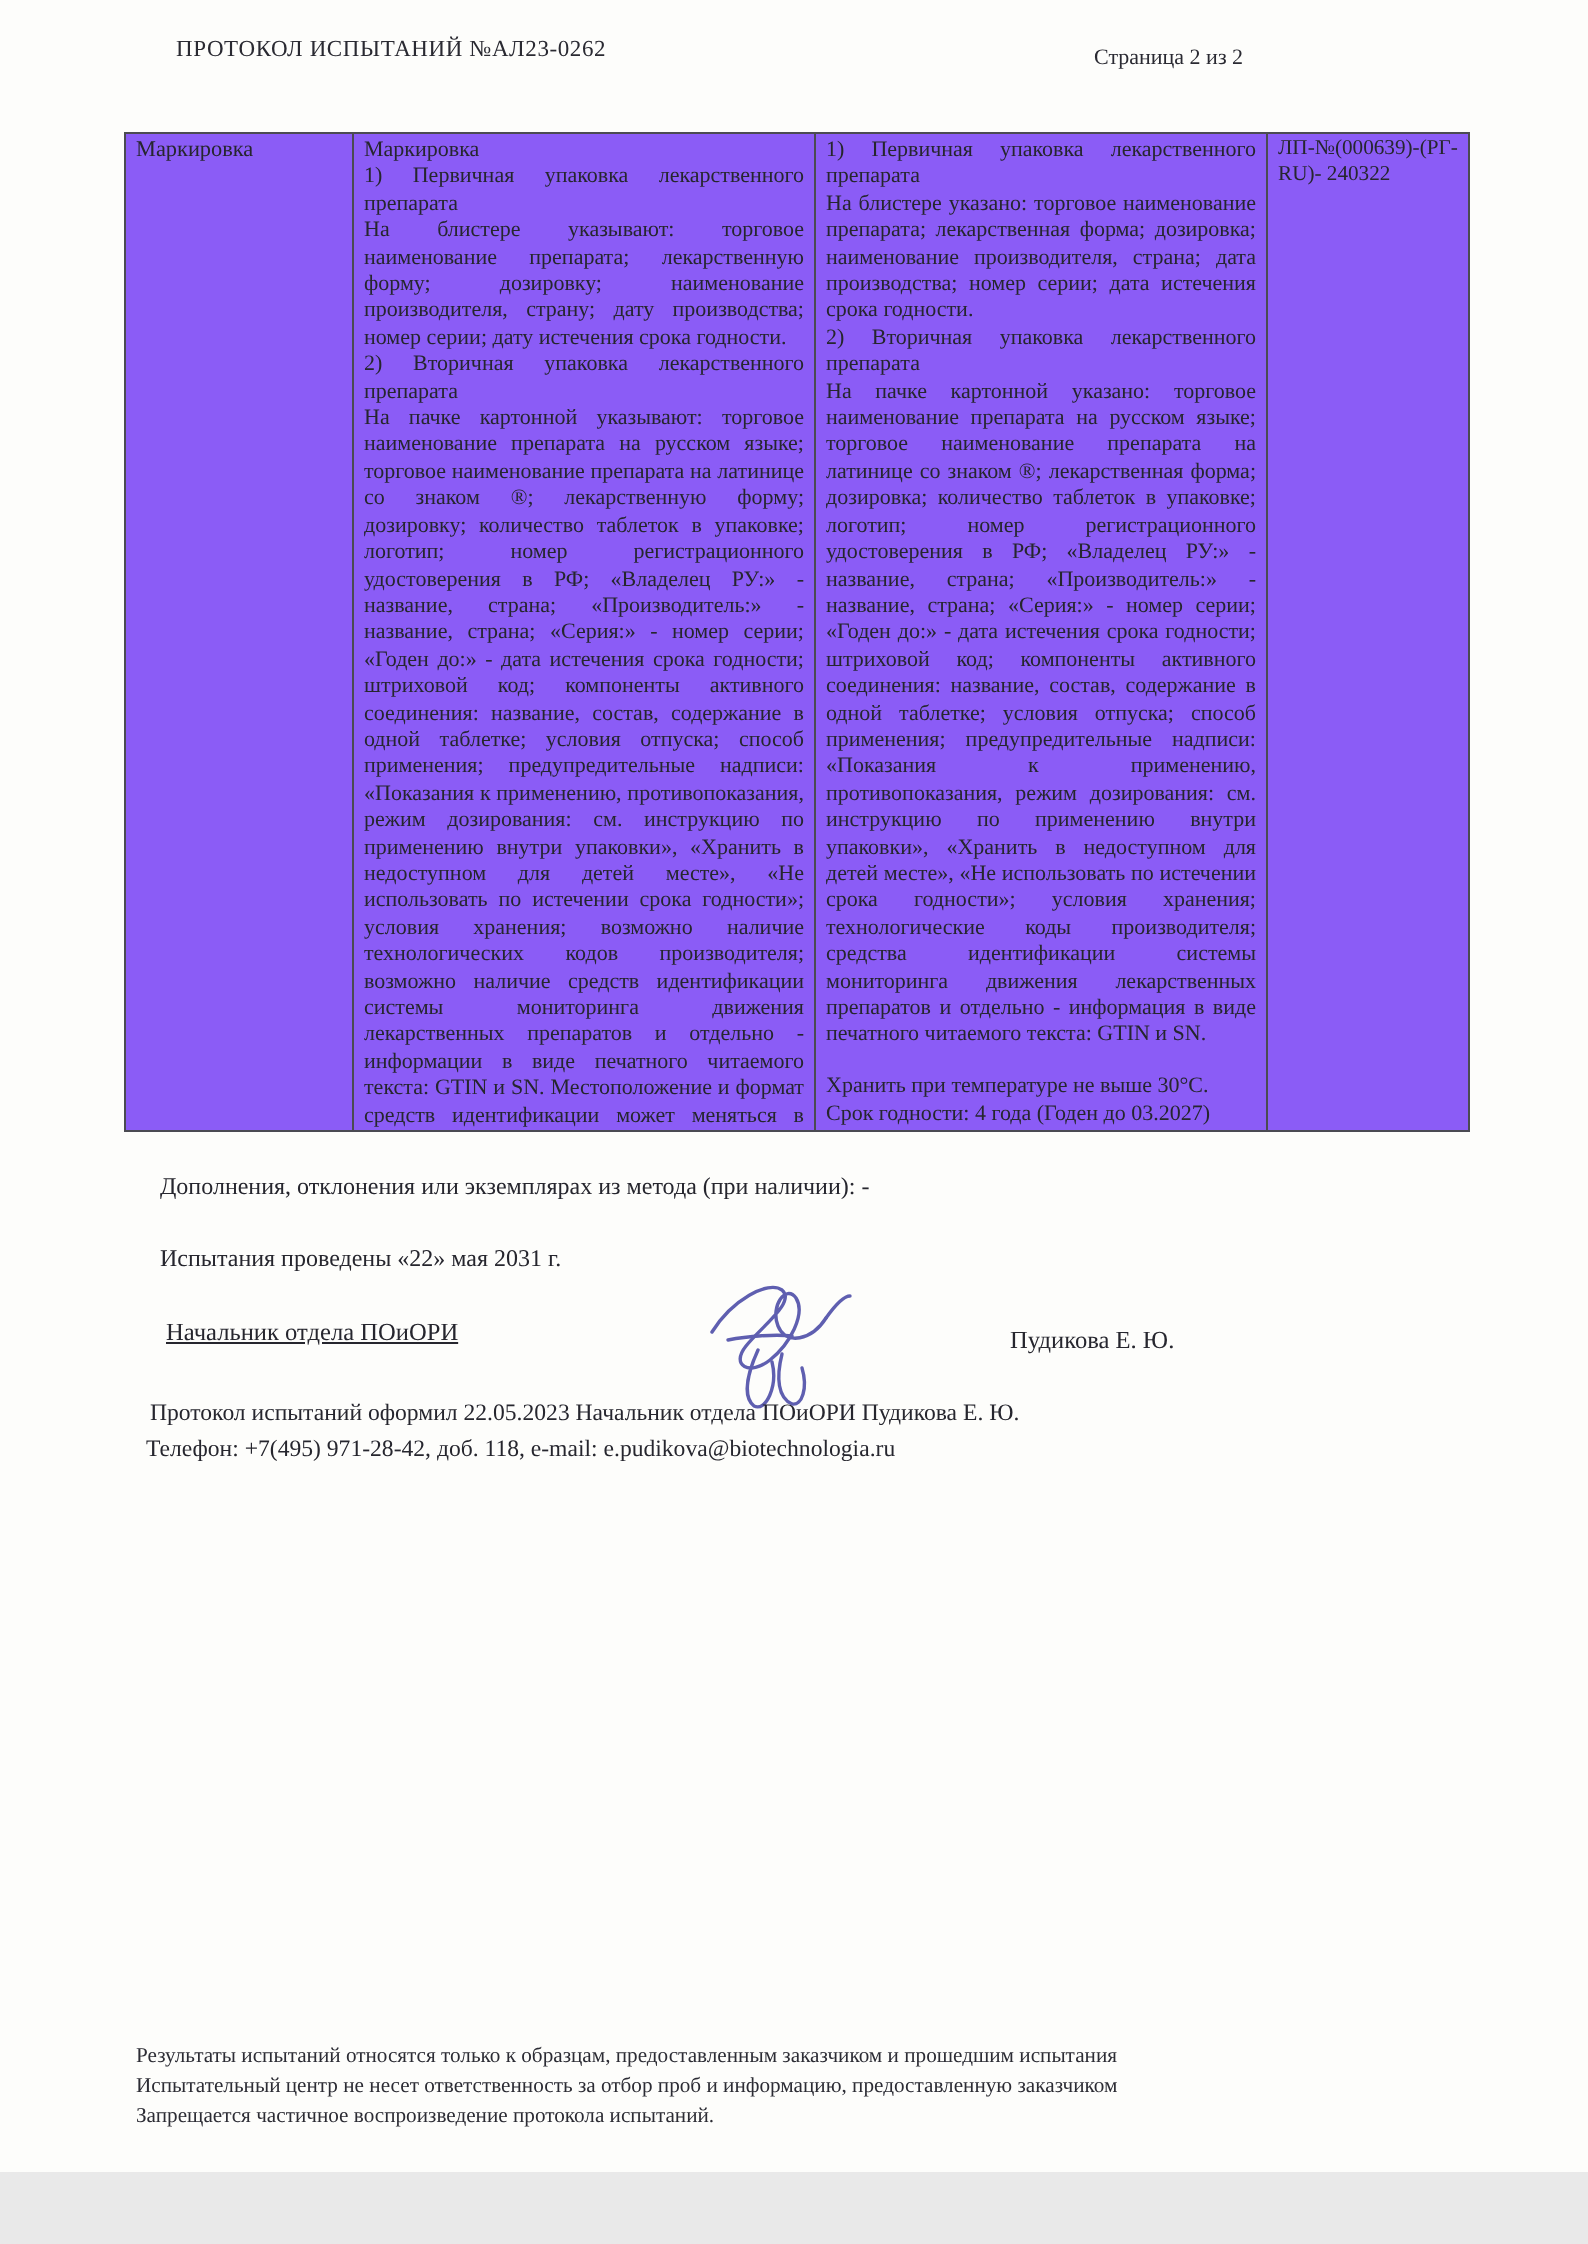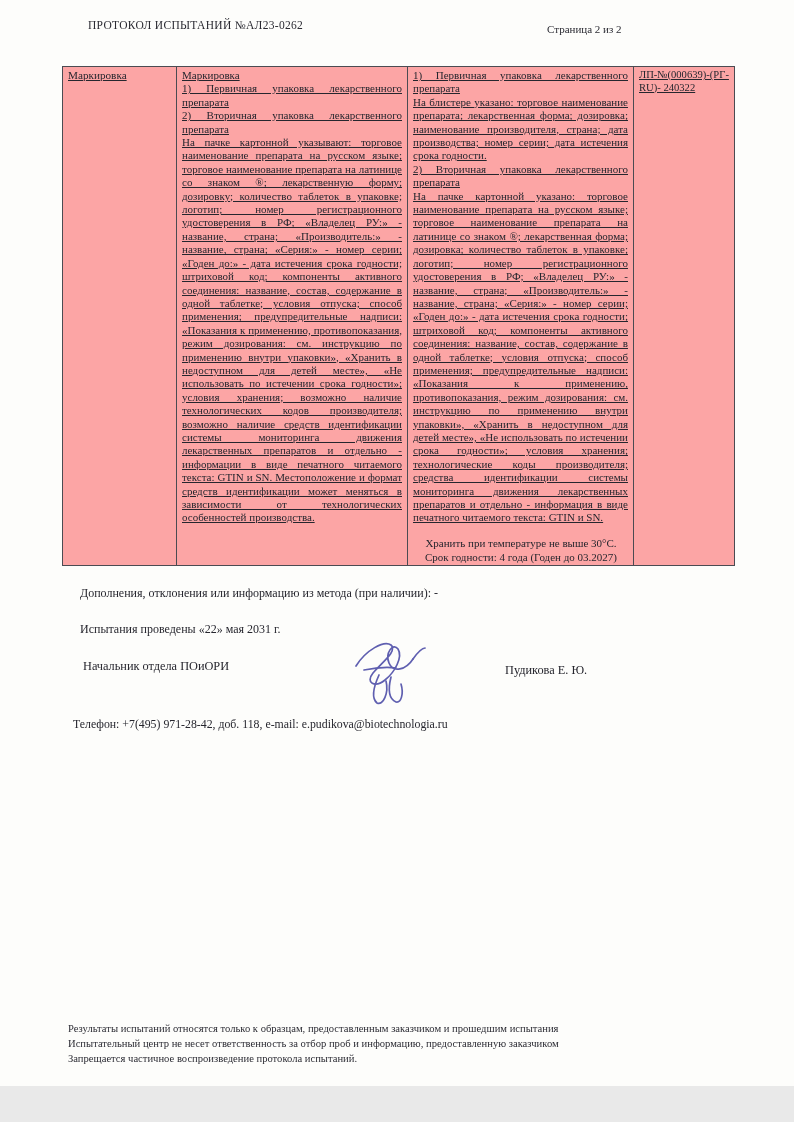--- a/index.html
+++ b/index.html
@@ -25,47 +25,46 @@
     left:547px;top:23px;
     font-size:11px;color:#2a2a32;
   }
   
   .doc-table{
     left:62px;top:66px;
     width:673px;height:500px;
     display:flex;
     border:1px solid #4b4b52;
     box-sizing:border-box;
-    background:#fca5a5;
-    text-decoration:underline;
+    background:#8b5cf6;
   }
   .tcell{
     box-sizing:border-box;
     border-left:1px solid #4b4b52;
     padding:2px 5px 1px 5px;
     font-size:11px;
     line-height:13.4px;
     overflow:hidden;
   }
   .tcell:first-child{border-left:none;}
   .col-label{width:113px;font-size:11.2px;}
   .col-req{width:231px;text-align:justify;}
   .col-res{width:226px;text-align:justify;position:relative;}
   .col-reg{flex:1;font-size:10.6px;line-height:12.6px;}
   .tcell p{margin:0;}
   .cell-heading{margin:0;}
   .storage-block{
     position:absolute;
     left:5px;right:4px;bottom:1px;
-    text-align:center;
+    text-align:left;
   }
   
   .additions-line{left:80px;top:586px;font-size:12px;}
   .tests-date{left:80px;top:622px;font-size:12px;}
-  .signer-role{left:83px;top:659px;font-size:12.3px;}
+  .signer-role{left:83px;top:659px;font-size:12.3px;text-decoration:underline;}
   .signer-name{left:505px;top:663px;font-size:12.3px;}
   .signature{left:344px;top:630px;}
   .issued-line{left:75px;top:699px;font-size:11.8px;}
   .contact-line{left:73px;top:717px;font-size:11.8px;text-align:right;}
   
   .footer{
     left:68px;top:1021px;width:660px;
     font-size:10.6px;line-height:15px;
     color:#2c2c34;
   }
@@ -80,20 +79,21 @@
   <div class="abs page-info">Страница 2 из 2</div>
 
   <div class="abs doc-table">
     <div class="tcell col-label">
       <p>Маркировка</p>
     </div>
 
     <div class="tcell col-req">
       <p class="cell-heading">Маркировка</p>
       <p>1) Первичная упаковка лекарственного препарата</p>
+      <p>На блистере указывают: торговое наименование препарата; лекарственную форму; дозировку; наименование производителя, страну; дату производства; номер серии; дату истечения срока годности.</p>
       <p>2) Вторичная упаковка лекарственного препарата</p>
       <p>На пачке картонной указывают: торговое наименование препарата на русском языке; торговое наименование препарата на латинице со знаком ®; лекарственную форму; дозировку; количество таблеток в упаковке; логотип; номер регистрационного удостоверения в РФ; «Владелец РУ:» - название, страна; «Производитель:» - название, страна; «Серия:» - номер серии; «Годен до:» - дата истечения срока годности; штриховой код; компоненты активного соединения: название, состав, содержание в одной таблетке; условия отпуска; способ применения; предупредительные надписи: «Показания к применению, противопоказания, режим дозирования: см. инструкцию по применению внутри упаковки», «Хранить в недоступном для детей месте», «Не использовать по истечении срока годности»; условия хранения; возможно наличие технологических кодов производителя; возможно наличие средств идентификации системы мониторинга движения лекарственных препаратов и отдельно - информации в виде печатного читаемого текста: GTIN и SN. Местоположение и формат средств идентификации может меняться в зависимости от технологических особенностей производства.</p>
 
     </div>
 
     <div class="tcell col-res">
       <p>1) Первичная упаковка лекарственного препарата</p>
       <p>На блистере указано: торговое наименование препарата; лекарственная форма; дозировка; наименование производителя, страна; дата производства; номер серии; дата истечения срока годности.</p>
       <p>2) Вторичная упаковка лекарственного препарата</p>
       <p>На пачке картонной указано: торговое наименование препарата на русском языке; торговое наименование препарата на латинице со знаком ®; лекарственная форма; дозировка; количество таблеток в упаковке; логотип; номер регистрационного удостоверения в РФ; «Владелец РУ:» - название, страна; «Производитель:» - название, страна; «Серия:» - номер серии; «Годен до:» - дата истечения срока годности; штриховой код; компоненты активного соединения: название, состав, содержание в одной таблетке; условия отпуска; способ применения; предупредительные надписи: «Показания к применению, противопоказания, режим дозирования: см. инструкцию по применению внутри упаковки», «Хранить в недоступном для детей месте», «Не использовать по истечении срока годности»; условия хранения; технологические коды производителя; средства идентификации системы мониторинга движения лекарственных препаратов и отдельно - информация в виде печатного читаемого текста: GTIN и SN.</p>
@@ -101,39 +101,40 @@
         <p>Хранить при температуре не выше 30°С.</p>
         <p>Срок годности: 4 года (Годен до 03.2027)</p>
       </div>
     </div>
 
     <div class="tcell col-reg">
       <p>ЛП-№(000639)-(РГ-RU)- 240322</p>
     </div>
   </div>
 
-  <div class="abs additions-line">Дополнения, отклонения или информацию из метода (при наличии): -</div>
+  <div class="abs additions-line">Дополнения, отклонения или экземплярах из метода (при наличии): -</div>
   <div class="abs tests-date">Испытания проведены «22» мая 2031 г.</div>
 
   <div class="abs signer-role">Начальник отдела ПОиОРИ</div>
 
   <div class="abs signature">
     <svg width="88" height="78" viewBox="0 0 88 78">
       <g stroke="#4a4aa6" fill="none" stroke-width="1.7" stroke-linecap="round" opacity="0.88">
         <path d="M12,36 C22,20 40,10 47,15 C54,21 37,33 29,43 C21,53 31,58 41,50 C51,42 59,27 54,19 C49,12 41,23 45,33 C49,43 62,40 69,29"></path>
         <path d="M69,29 C74,22 78,18 81,18"></path>
         <path d="M35,45 C30,56 27,68 33,73 C39,76 45,63 42,51"></path>
         <path d="M47,47 C44,59 45,69 52,72 C57,73 60,64 57,54"></path>
         <path d="M20,40 C30,38 44,37 52,38"></path>
       </g>
     </svg>
   </div>
 
   <div class="abs signer-name">Пудикова Е. Ю.</div>
 
+  <div class="abs issued-line">Протокол испытаний оформил 22.05.2023 Начальник отдела ПОиОРИ Пудикова Е. Ю.</div>
   <div class="abs contact-line">Телефон: +7(495) 971-28-42, доб. 118, e-mail: e.pudikova@biotechnologia.ru</div>
 
   <div class="abs footer">
     <div>Результаты испытаний относятся только к образцам, предоставленным заказчиком и прошедшим испытания</div>
     <div>Испытательный центр не несет ответственность за отбор проб и информацию, предоставленную заказчиком</div>
     <div>Запрещается частичное воспроизведение протокола испытаний.</div>
   </div>
 
 </div>
 

